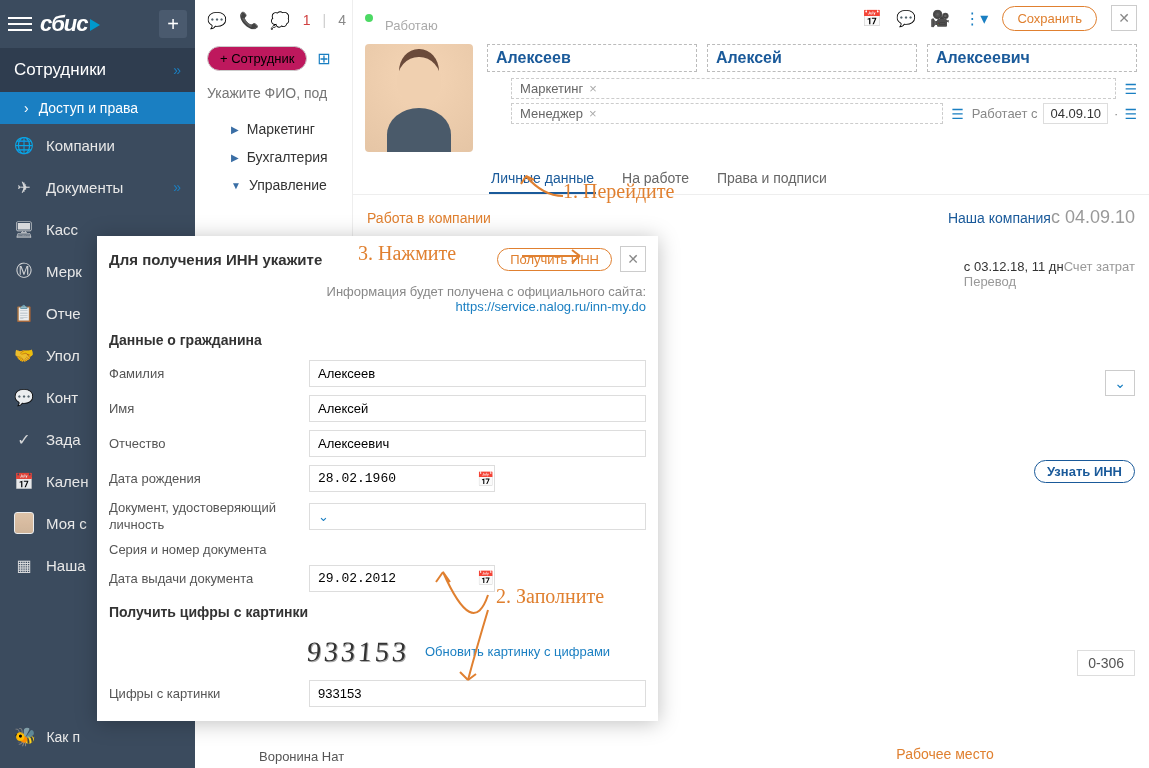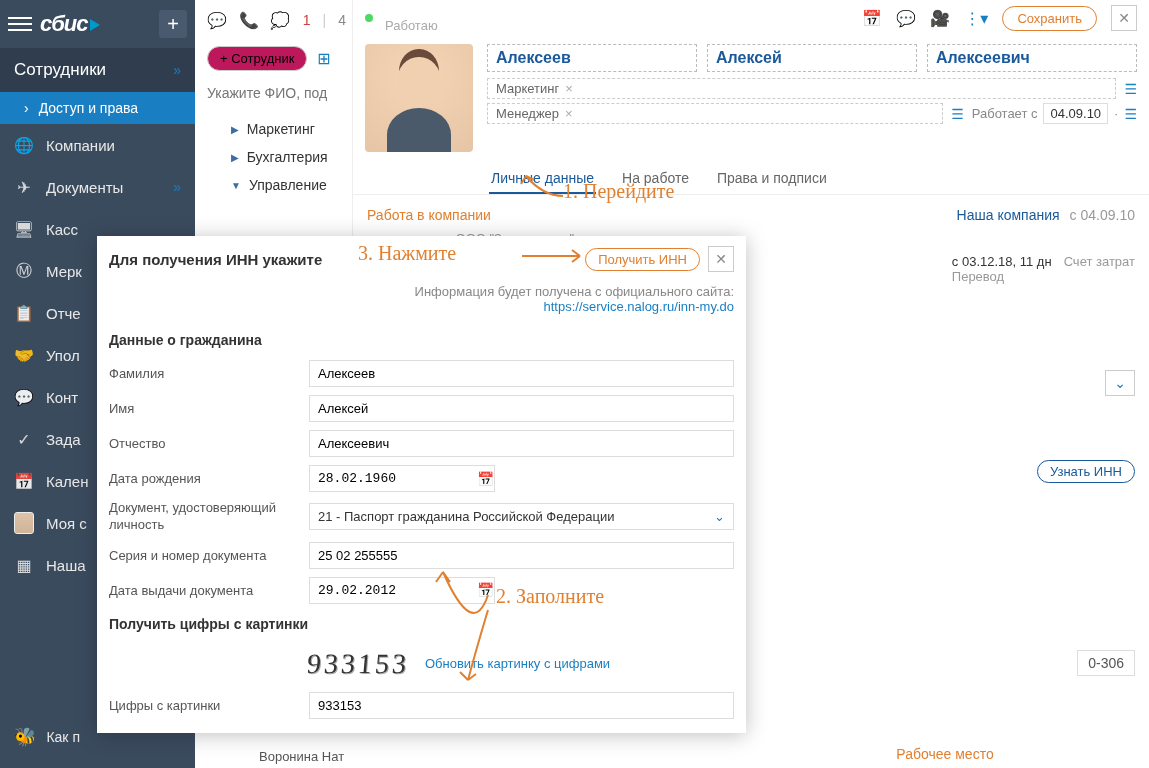--- a/index.html
+++ b/index.html
@@ -51,50 +51,50 @@
 .save-btn { border: 1px solid #e08030; color: #e08030; border-radius: 14px; padding: 4px 14px; font-size: 13px; cursor: pointer; background: #fff; }
 .close-x { width: 26px; height: 26px; border: 1px solid #ccc; display: flex; align-items: center; justify-content: center; cursor: pointer; color: #888; }
 .emp-header { display: flex; padding: 8px 12px; gap: 14px; }
 .emp-photo { width: 108px; height: 108px; border-radius: 4px; background: radial-gradient(circle at 50% 30%, #f5d5b5, #e5c5a5); flex-shrink: 0; position: relative; overflow: hidden; }
 .emp-photo::after { content: ""; position: absolute; bottom: -10px; left: 20%; width: 60%; height: 50%; background: #4a5a6a; border-radius: 50% 50% 0 0; }
 .emp-photo::before { content: ""; position: absolute; top: 12%; left: 30%; width: 40%; height: 45%; background: #f0d0b0; border-radius: 50%; box-shadow: 0 -10px 0 -2px #6a4a3a; }
 .emp-fields { flex: 1; }
 .name-row { display: flex; gap: 10px; margin-bottom: 6px; }
 .name-field { flex: 1; border: 1px dashed #bbb; padding: 4px 8px; color: #1a5a9a; font-weight: bold; font-size: 16px; }
 .tag-row { display: flex; gap: 8px; margin-bottom: 4px; align-items: center; }
-.tag { border: 1px dashed #ccc; padding: 2px 8px; font-size: 13px; color: #666; flex: 1; }
+.tag { border: 1px dashed #ccc; padding: 2px 8px; font-size: 13px; color: #666; flex: 1; margin-left: 24px; }
 .tag-x { color: #aaa; margin-left: 6px; }
 .list-ic { color: #1a7fc2; cursor: pointer; font-size: 14px; }
 .works-from { display: flex; align-items: center; gap: 6px; font-size: 13px; color: #888; }
 .date-box { border: 1px solid #ddd; padding: 2px 6px; color: #333; }
 .tabs { display: flex; gap: 24px; padding: 4px 12px 0 136px; border-bottom: 1px solid #eee; }
 .tab { padding: 6px 2px; font-size: 14px; color: #666; cursor: pointer; border-bottom: 2px solid transparent; }
 .tab.active { color: #1a5a9a; border-bottom-color: #1a5a9a; font-weight: 500; }
 .company-row { display: flex; justify-content: space-between; padding: 12px 14px 4px; align-items: baseline; }
 .company-label { color: #e08030; font-weight: 500; }
 .company-name { color: #1a5a9a; }
-.company-date { color: #999; font-size: 14px; margin-left: 10px; }
+.company-date { color: #999; font-size: 18px; }
 .org-row { padding: 4px 14px 4px 90px; color: #999; font-size: 13px; display: flex; align-items: center; gap: 6px; }
-.status-row { padding: 4px 14px; display: flex; justify-content: flex-end; gap: 12px; font-size: 13px; }
+.status-row { padding: 4px 14px; display: flex; justify-content: flex-end; font-size: 13px; }
 .status-col { text-align: left; }
 .status-col .d { color: #333; }
 .status-col .p { color: #999; }
 .cost { color: #999; }
-.know-btn { border: 1px solid #1a5a9a; border-radius: 14px; padding: 3px 12px; color: #1a5a9a; cursor: pointer; font-size: 13px; background: #fff; }
+.know-btn { border: 1px solid #1a5a9a; border-radius: 14px; padding: 3px 12px; color: #1a5a9a; cursor: pointer; font-size: 13px; background: #fff; font-weight: bold; }
 
 
 .room-row { position: absolute; right: 14px; top: 650px; border: 1px solid #ddd; padding: 4px 10px; font-size: 14px; color: #555; }
 .workplace { position: absolute; right: 14px; top: 746px; width: 380px; text-align: center; }
 .workplace-h { color: #e08030; font-weight: 500; margin-bottom: 8px; }
 .wp-row { display: flex; align-items: center; font-size: 16px; color: #888; }
 .wp-inp { border: 1px dashed #ccc; padding: 2px 8px; color: #bbb; font-family: Liberation Mono, monospace; }
 .select-chev { color: #1a7fc2; border: 1px solid #ccc; padding: 4px 8px; position: absolute; right: 14px; top: 370px; cursor: pointer; }
 
 
-.modal { position: absolute; left: 97px; top: 236px; width: 649px; background: #fff; box-shadow: 0 2px 20px rgba(0,0,0,0.25); z-index: 100; }
+.modal { position: absolute; left: 97px; top: 236px; width: 561px; background: #fff; box-shadow: 0 2px 20px rgba(0,0,0,0.25); z-index: 100; }
 .modal-header { display: flex; align-items: center; justify-content: space-between; padding: 10px 12px; }
 .modal-title { font-weight: bold; font-size: 15px; }
 .modal-actions { display: flex; align-items: center; gap: 8px; }
 .get-inn { border: 1px solid #e08030; border-radius: 14px; padding: 3px 12px; color: #e08030; font-size: 13px; cursor: pointer; background: #fff; }
 .modal-close { width: 26px; height: 26px; border: 1px solid #ccc; display: flex; align-items: center; justify-content: center; cursor: pointer; color: #888; }
 .modal-info { padding: 2px 12px 10px; text-align: right; font-size: 13px; color: #888; }
 .modal-info a { color: #1a7fc2; text-decoration: none; }
 .modal-section-h { font-weight: bold; padding: 8px 12px; font-size: 14px; }
 .form-row { display: flex; align-items: center; padding: 4px 12px; gap: 10px; }
 .form-label { width: 190px; font-size: 13px; color: #555; }
@@ -316,27 +316,25 @@
       <input class="form-input" value="Алексеевич" style="">
     </div>
   <div class="form-row">
       <div class="form-label">Дата рождения</div>
       <input class="form-input date" value="28.02.1960" style="">
       <span class="cal-ic">📅</span>
     </div>
   <div class="form-row">
       <div class="form-label multi">Документ, удостоверяющий личность</div>
       <div class="form-select">
-        <span>21 - Паспорт гражданина Российской Федерации</span>
         <span class="sel-chev">⌄</span>
       </div>
     </div>
   <div class="form-row">
       <div class="form-label">Серия и номер документа</div>
-      <input class="form-input" value="25 02 255555" style="">
     </div>
   <div class="form-row">
       <div class="form-label">Дата выдачи документа</div>
       <input class="form-input date" value="29.02.2012" style="">
       <span class="cal-ic">📅</span>
     </div>
   <div class="modal-section-h">Получить цифры с картинки</div>
   <div class="captcha-area">
     <div class="captcha-img">933153</div>
     <span class="refresh-link">Обновить картинку с цифрами</span>

